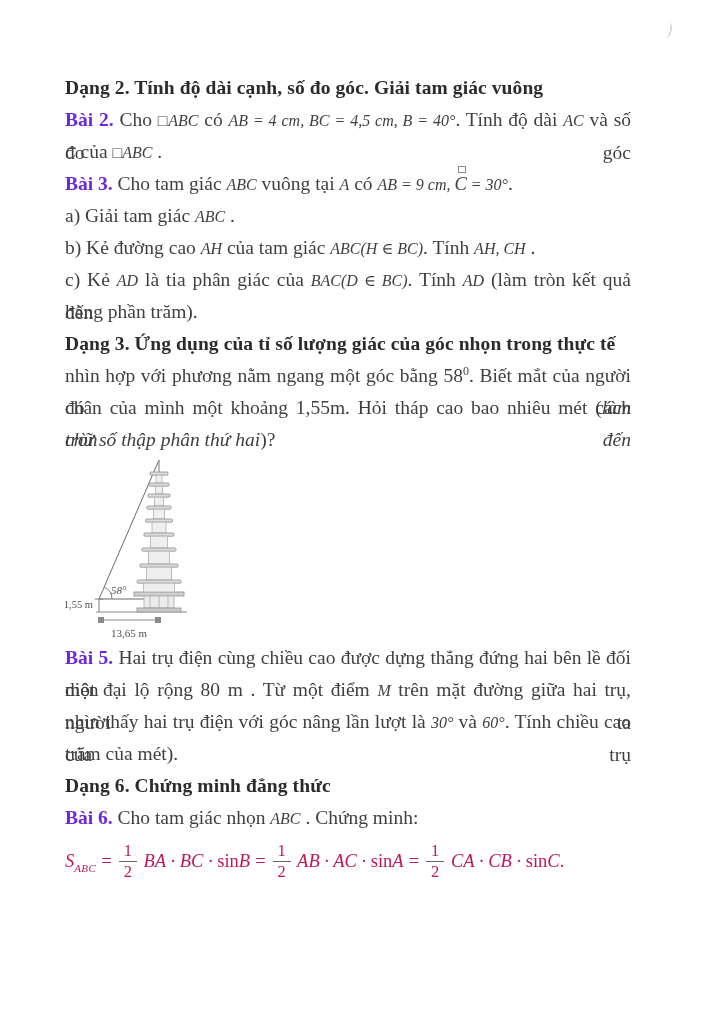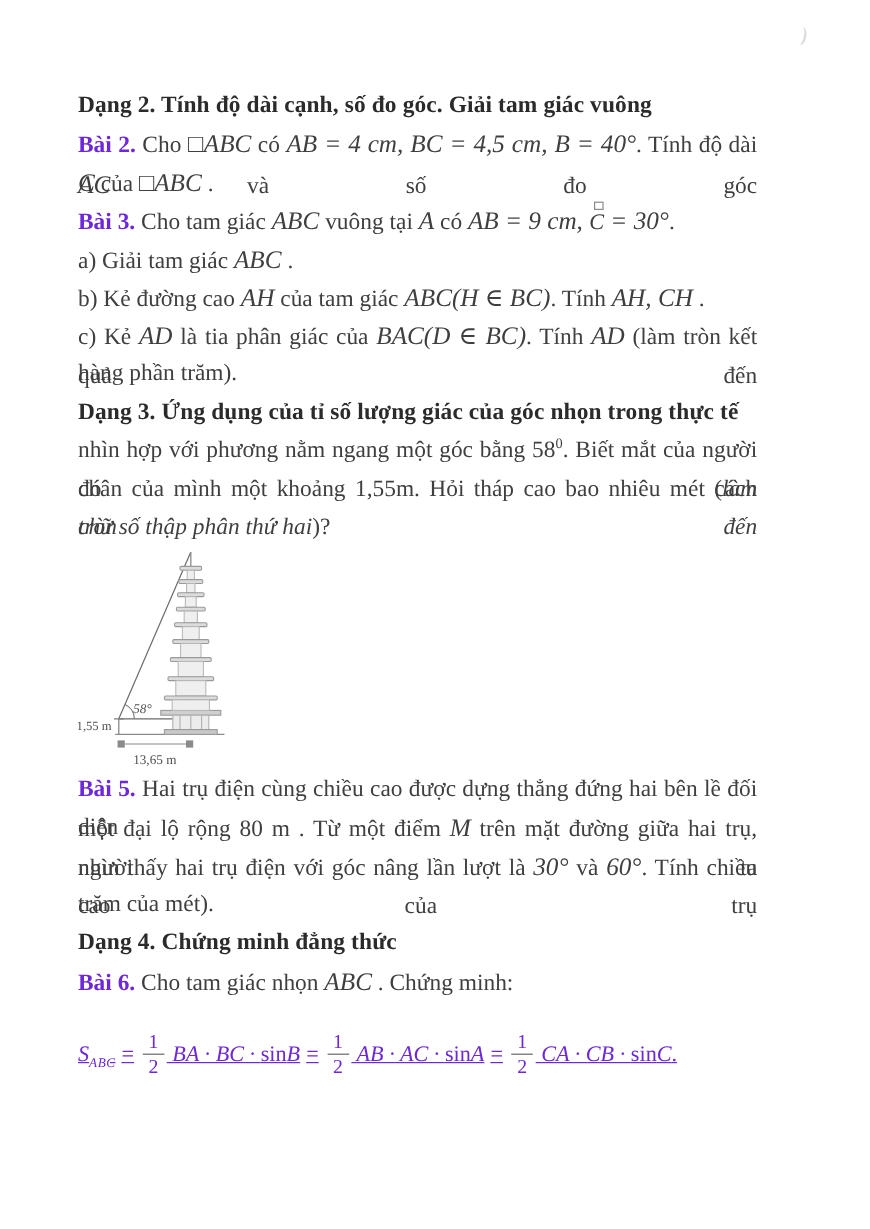--- a/index.html
+++ b/index.html
@@ -4,26 +4,26 @@
 <style>
   html,body{margin:0;padding:0;background:#ffffff;}
   .page{position:relative;width:725px;height:1024px;background:#fff;overflow:hidden;
         font-family:"Liberation Serif","DejaVu Serif",serif;color:#3f3f3f;}
   .content{position:absolute;left:65px;top:72px;width:566px;font-size:19.5px;}
   .line{display:block;line-height:32px;height:32px;white-space:normal;}
   .line.j{text-align:justify;text-align-last:justify;}
   .heading{font-weight:bold;color:#2b2b2b;letter-spacing:0.1px;}
   .b{font-weight:bold;color:#6d28d9;}
   .i{font-style:italic;}
-  .m{font-style:italic;font-size:21px;}
+  .m{font-style:italic;font-size:16px;}
   sup{font-size:12px;line-height:0;}
   .ob{position:relative;display:inline-block;font-style:italic;font-size:18.5px;}
   .ob .hat{position:absolute;top:-2px;left:4px;width:6px;height:5px;border:1px solid #8a8a8a;}
   .fig-wrap{display:block;height:186px;margin:0;}
-  .eq{display:block;margin-top:25px;font-size:18.5px;color:#6d28d9;white-space:nowrap;text-decoration:underline;}
+  .eq{display:block;margin-top:8px;font-size:18.5px;color:#be185d;white-space:nowrap;}
   .eq .lhs{font-style:italic;}
   .eq .sub{font-size:11px;font-style:italic;vertical-align:-5px;letter-spacing:0.4px;}
   .eq .sign{padding:0 5px;}
   .frac{display:inline-block;vertical-align:-0.62em;text-align:center;font-size:16.5px;line-height:1.12;margin:0 2px;}
   .frac .num{display:block;padding:0 5px 1px;border-bottom:1px solid #666;}
   .frac .den{display:block;padding-top:1px;}
   .eq .vars,.eq .angle{font-style:italic;}
   .pen-mark{position:absolute;left:662px;top:22px;width:8px;height:16px;
             border-right:2px solid #c6c6ca;border-radius:60%;transform:rotate(12deg);opacity:.65;}
   svg text{font-family:"Liberation Serif","DejaVu Serif",serif;fill:#4f4f4f;}
@@ -94,17 +94,17 @@
             <rect x="81.5" y="111.2" width="25" height="12.8" fill="#efefef" stroke="#b8b8b8"></rect>
             <rect x="72" y="124" width="44" height="3.2" rx="1"></rect>
             <rect x="78.5" y="127.2" width="31" height="8.8" fill="#efefef" stroke="#b8b8b8"></rect>
           </g>
   </svg>
 </div>
       <div class="line j"><span class="b">Bài 5.</span><span> Hai trụ điện cùng chiều cao được dựng thẳng đứng hai bên lề đối diện</span></div>
       <div class="line j"><span>một đại lộ rộng 80 m . Từ một điểm </span><span class="m">M</span><span> trên mặt đường giữa hai trụ, người ta</span></div>
       <div class="line j"><span>nhìn thấy hai trụ điện với góc nâng lần lượt là </span><span class="m">30°</span><span> và </span><span class="m">60°</span><span>. Tính chiều cao của trụ</span></div>
       <div class="line"><span>trăm của mét).</span></div>
-      <div class="line heading">Dạng 4. Chứng minh đẳng thức</div>
+      <div class="line heading">Dạng 6. Chứng minh đẳng thức</div>
       <div class="line"><span class="b">Bài 6.</span><span> Cho tam giác nhọn </span><span class="m">ABC</span><span> . Chứng minh:</span></div>
       <div class="eq"><span class="lhs">S</span><span class="sub">ABC</span><span class="sign">=</span><span class="frac"><span class="num">1</span><span class="den">2</span></span><span class="vars"> BA · BC · </span><span>sin</span><span class="angle">B</span><span class="sign">=</span><span class="frac"><span class="num">1</span><span class="den">2</span></span><span class="vars"> AB · AC · </span><span>sin</span><span class="angle">A</span><span class="sign">=</span><span class="frac"><span class="num">1</span><span class="den">2</span></span><span class="vars"> CA · CB · </span><span>sin</span><span class="angle">C</span><span>.</span></div>
     </div>
 </div>
 
 </body></html>

